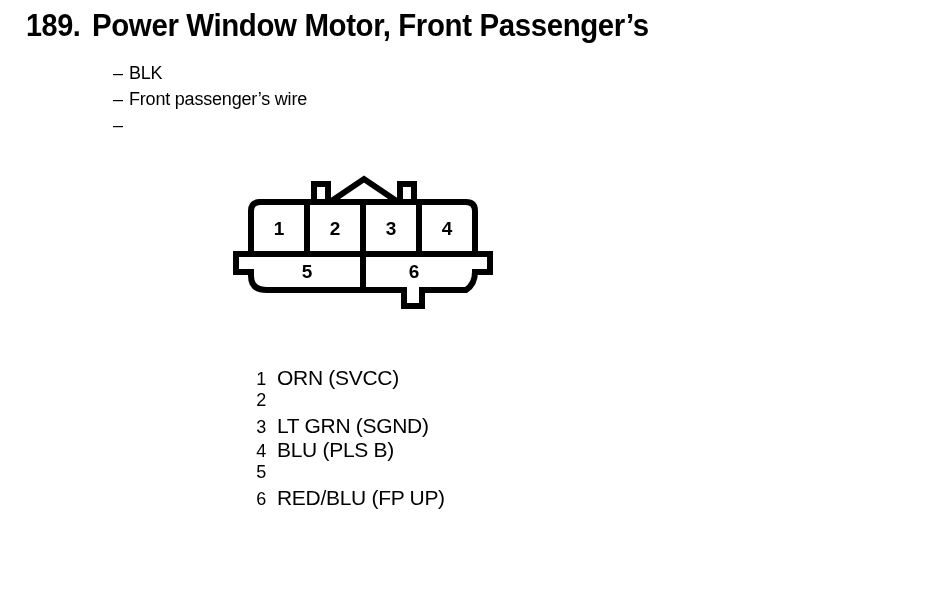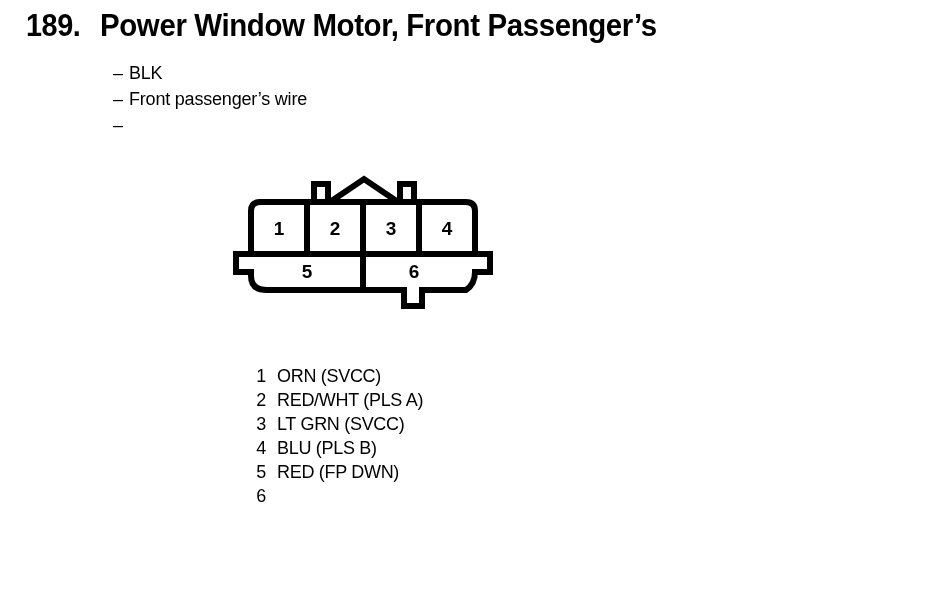--- a/index.html
+++ b/index.html
@@ -17,21 +17,20 @@
   }
 
   
   #header {
     position: absolute;
     left: 26px;
     top: 8px;
     width: 880px;
     display: flex;
     align-items: baseline;
-    gap: 8px;
   }
   #header-number {
     font-size: 31px;
     font-weight: bold;
     letter-spacing: -0.5px;
     transform: scaleX(0.93);
     transform-origin: left center;
     white-space: nowrap;
   }
   #header-title {
@@ -96,21 +95,21 @@
   }
   .pin-num {
     width: 18px;
     flex: 0 0 18px;
     text-align: right;
     font-size: 18px;
     letter-spacing: -0.2px;
   }
   .pin-label {
     margin-left: 11px;
-    font-size: 18px;
+    font-size: 21px;
     letter-spacing: -0.3px;
     white-space: nowrap;
   }
 </style>
 </head>
 <body>
 
 <div id="header">
   <span id="header-number">189.</span>
   <span id="header-title">Power Window Motor, Front Passenger’s</span>
@@ -181,30 +180,29 @@
   </svg>
 </div>
 
 <div id="pin-legend">
   <div class="pin-row">
     <span class="pin-num">1</span>
     <span class="pin-label">ORN (SVCC)</span>
   </div>
   <div class="pin-row">
     <span class="pin-num">2</span>
-    <span class="pin-label">RED/WHT (PLS A)</span>
   </div>
   <div class="pin-row">
     <span class="pin-num">3</span>
-    <span class="pin-label">LT GRN (SVCC)</span>
+    <span class="pin-label">LT GRN (SGND)</span>
   </div>
   <div class="pin-row">
     <span class="pin-num">4</span>
     <span class="pin-label">BLU (PLS B)</span>
   </div>
   <div class="pin-row">
     <span class="pin-num">5</span>
-    <span class="pin-label">RED (FP DWN)</span>
   </div>
   <div class="pin-row">
     <span class="pin-num">6</span>
+    <span class="pin-label">RED/BLU (FP UP)</span>
   </div>
 </div>
 
 </body></html>

